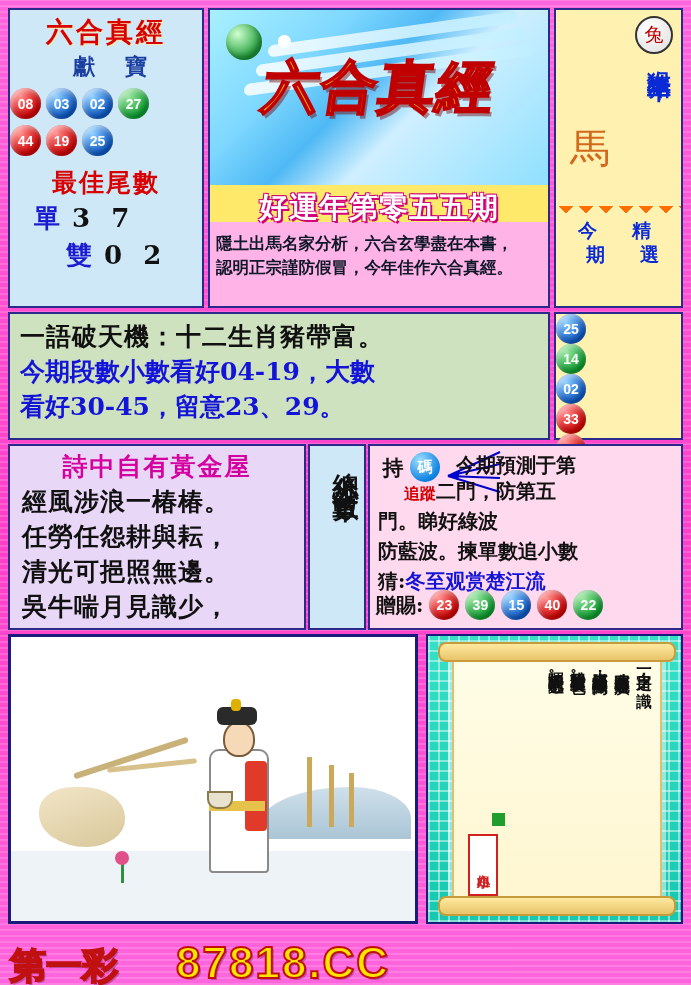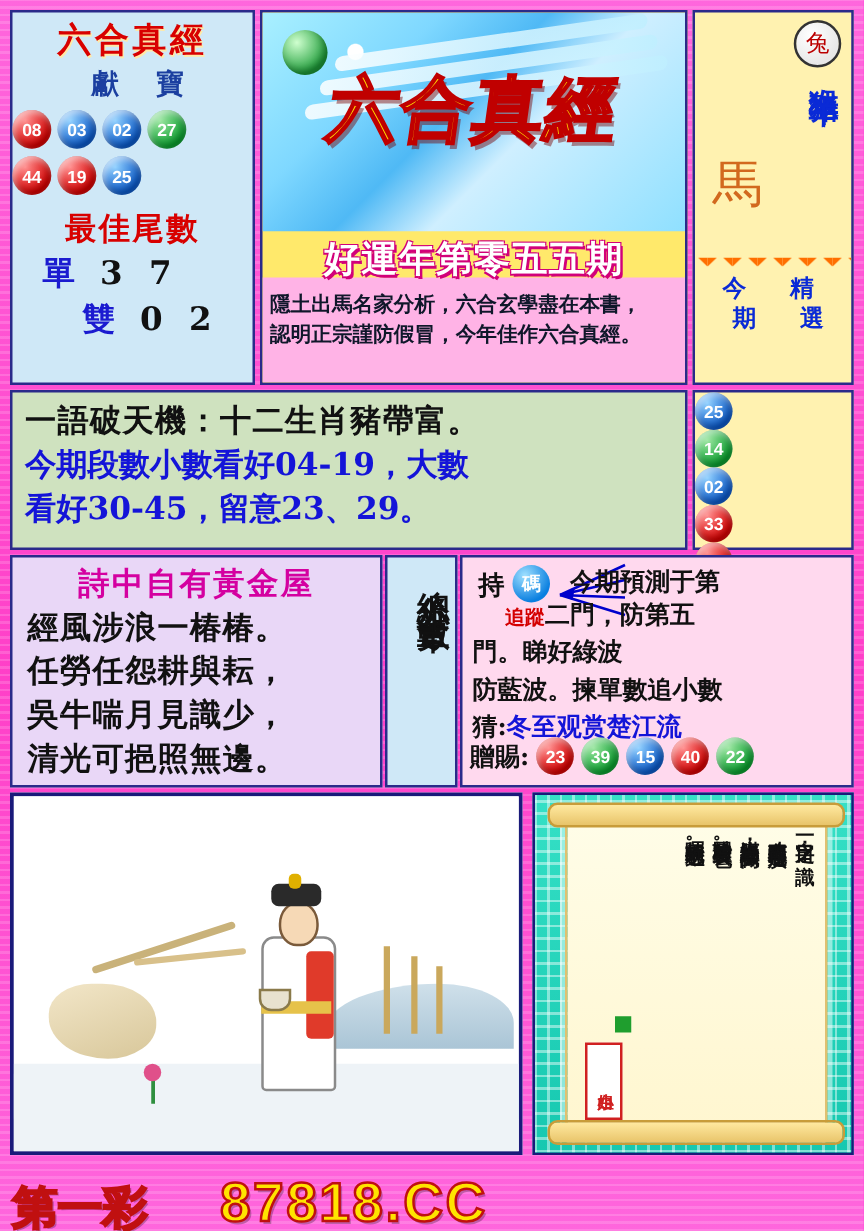--- a/index.html
+++ b/index.html
@@ -43,21 +43,21 @@
   #tl .t3{
     text-align:center;font-family:"DejaVu Serif","Liberation Serif",serif;
     font-weight:bold;font-size:25px;color:#d80000;letter-spacing:2px;margin-top:10px;
   }
   #tl .row-odd, #tl .row-even{
     font-family:"DejaVu Serif","Liberation Serif",serif;font-weight:bold;
     font-size:26px;color:#1b1bd0;
   }
   #tl .row-odd{margin-left:24px;margin-top:2px;}
   #tl .row-even{margin-left:56px;margin-top:2px;}
-  #tl .row-odd .n,#tl .row-even .n{color:#111;letter-spacing:6px;margin-left:20px;}
+  #tl .row-odd .n,#tl .row-even .n{color:#111;letter-spacing:6px;margin-left:12px;}
 
   
   #tm{left:208px;top:8px;width:342px;height:300px;background:#ffe96b;border:2px solid #2a2a8a;overflow:hidden;}
   #tm .art{
     position:absolute;left:0;top:0;width:338px;height:175px;
     background:
       radial-gradient(circle at 22% 18%, #ffffff 0 6px, rgba(255,255,255,0) 7px),
       linear-gradient(135deg,#a9f0ff 0%, #7fd8ff 28%, #4fb9f5 45%, #cfefff 60%, #8fe0ff 100%);
   }
   #tm .stripe{
@@ -334,22 +334,22 @@
     <div class="rb" style="top:82px;">
       <div class="ball-s b-red">33</div>
       <div class="ball-s b-red">30</div>
     </div>
   </div>
 
   <div class="box" id="b1">
     <div class="hd">詩中自有黃金屋</div>
     <div class="ln">經風涉浪一椿椿。</div>
     <div class="ln">任勞任怨耕與耘，</div>
+    <div class="ln">清光可挹照無邊。</div>
     <div class="ln">吳牛喘月見識少，</div>
-    <div class="ln">清光可挹照無邊。</div>
   </div>
 
   <div class="box" id="b2">
     <span class="v">總分小</span>
     <span class="v">合數單</span>
   </div>
 
   <div class="box" id="b3">
     <div class="chi">持</div>
     <div class="codeball">碼</div>

